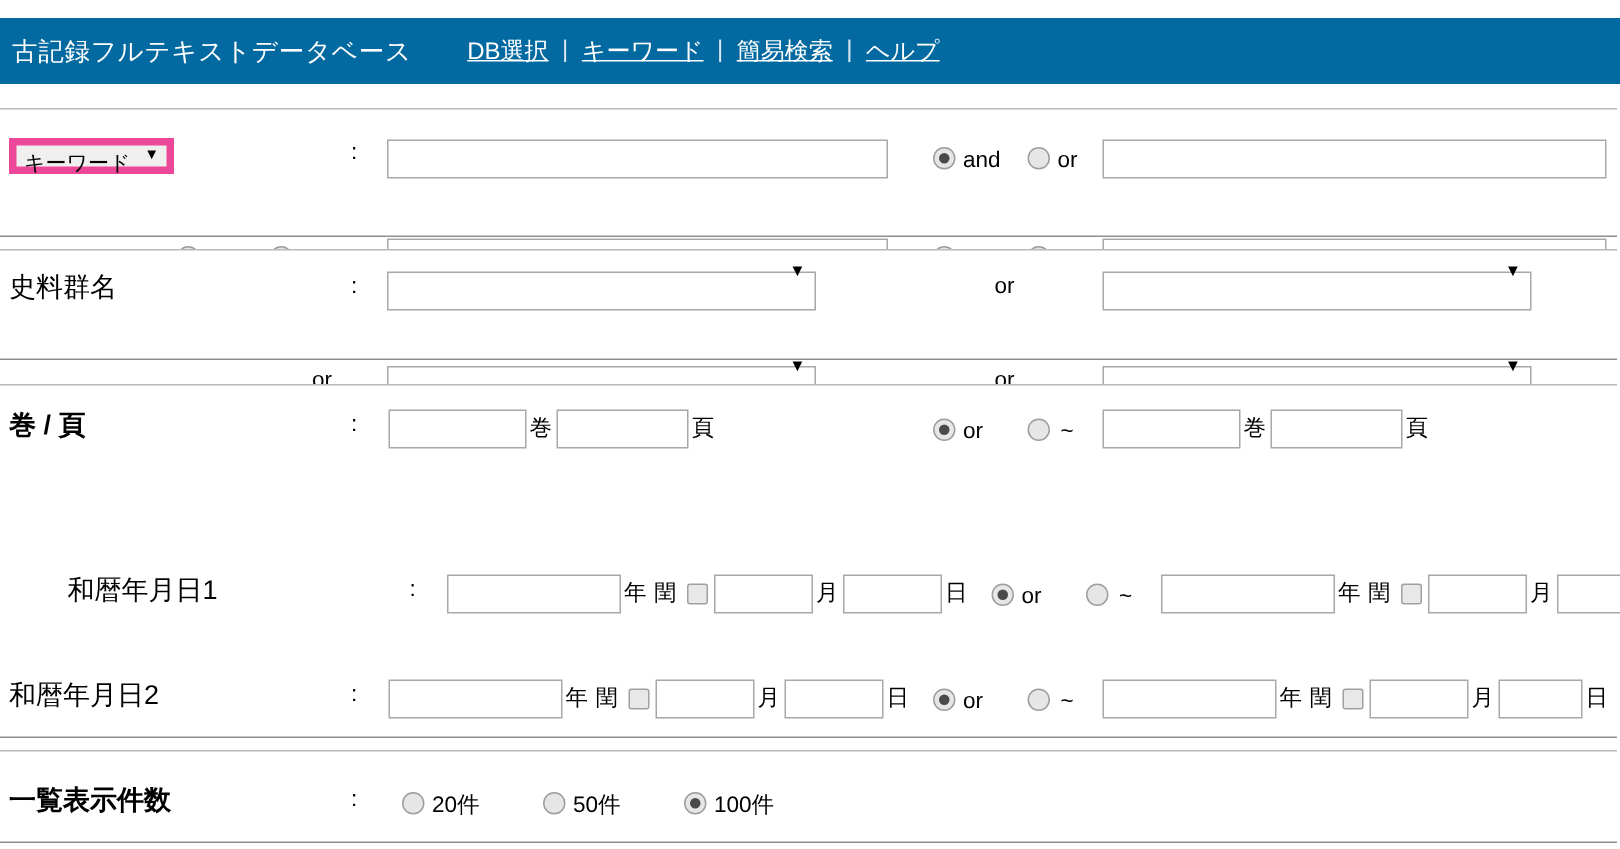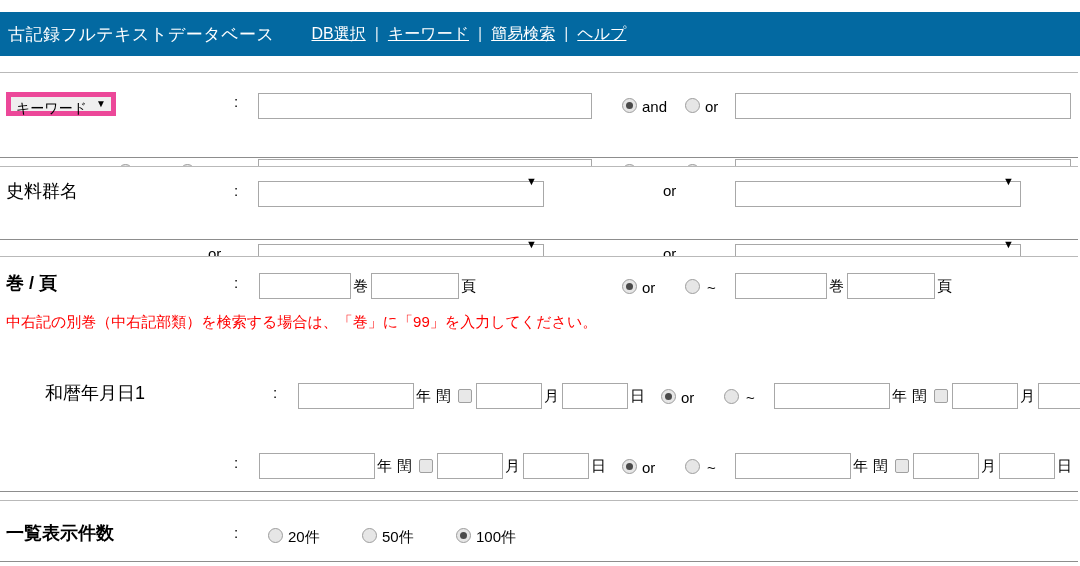--- a/index.html
+++ b/index.html
@@ -306,21 +306,20 @@
     <span class="rlabel" style="left:642px; top:11px;">or</span>
     <span class="radio" style="left:685px; top:10px;"></span>
     <span class="rlabel" style="left:707px; top:11px;">~</span>
 
     <input type="text" style="left: 735px; top: 4px; width: 92px;" value="">
     <span class="unit" style="left:829px; top:4px;">巻</span>
     <input type="text" style="left: 847px; top: 4px; width: 88px;" value="">
     <span class="unit" style="left:937px; top:4px;">頁</span>
   </div>
 
-  <div class="notice" style="left:6px; top:56px;">中右記の別巻（中右記部類）を検索する場合は、「巻」に「99」を入力してください。</div>
 
   <div class="row" style="top:88px;margin-left:39px;">
     <span class="label" style="left:6px; top:-3px;">和暦年月日1</span>
     <span class="colon" style="top:-3px;">:</span>
 
     <input type="text" style="left: 259px; top: 4px; width: 116px;" value="">
     <span class="unit" style="left:377px; top:4px;">年</span>
     <span class="unit" style="left:397px; top:4px;">閏</span>
     <span class="checkbox" style="left:419px; top:10px;"></span>
     <input type="text" style="left: 437px; top: 4px; width: 66px;" value="">
@@ -337,20 +336,21 @@
     <span class="unit" style="left:853px; top:4px;">年</span>
     <span class="unit" style="left:873px; top:4px;">閏</span>
     <span class="checkbox" style="left:895px; top:10px;"></span>
     <input type="text" style="left: 913px; top: 4px; width: 66px;" value="">
     <span class="unit" style="left:981px; top:4px;">月</span>
     <input type="text" style="left: 999px; top: 4px; width: 56px;" value="">
     <span class="unit" style="left:1057px; top:4px;">日</span>
   </div>
 
   <div class="row" style="top:124px;">
+    <span class="label" style="left:6px; top:-3px;">和暦年月日2</span>
     <span class="colon" style="top:-3px;">:</span>
 
     <input type="text" style="left: 259px; top: 4px; width: 116px;" value="">
     <span class="unit" style="left:377px; top:4px;">年</span>
     <span class="unit" style="left:397px; top:4px;">閏</span>
     <span class="checkbox" style="left:419px; top:10px;"></span>
     <input type="text" style="left: 437px; top: 4px; width: 66px;" value="">
     <span class="unit" style="left:505px; top:4px;">月</span>
     <input type="text" style="left: 523px; top: 4px; width: 66px;" value="">
     <span class="unit" style="left:591px; top:4px;">日</span>

